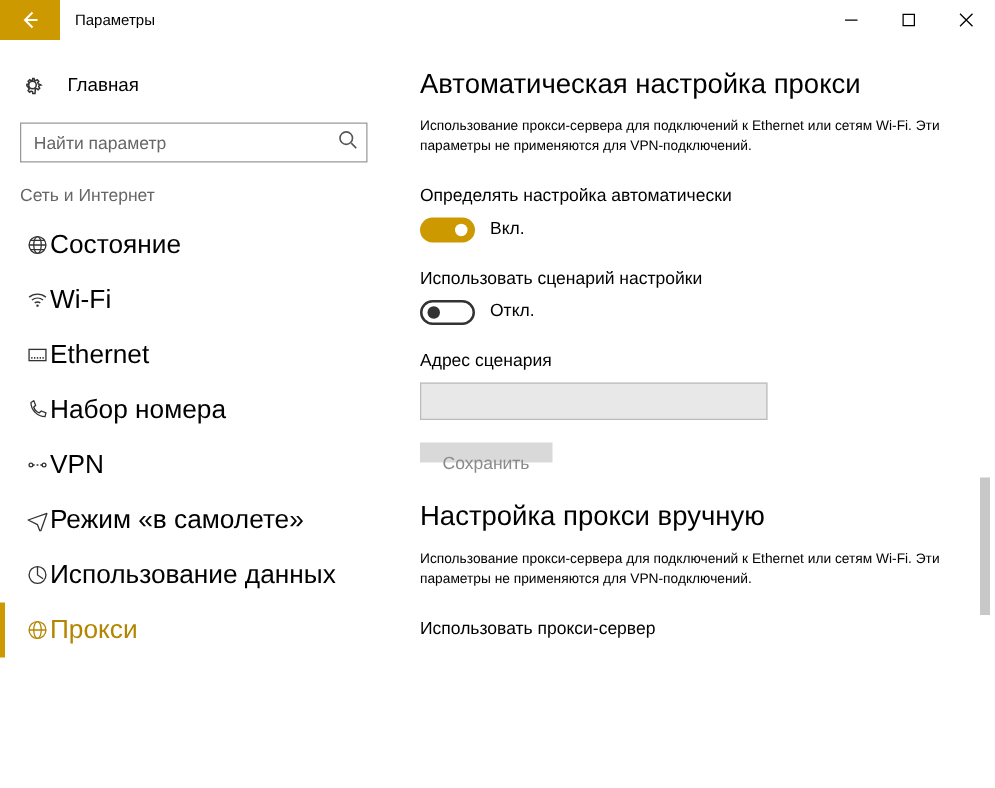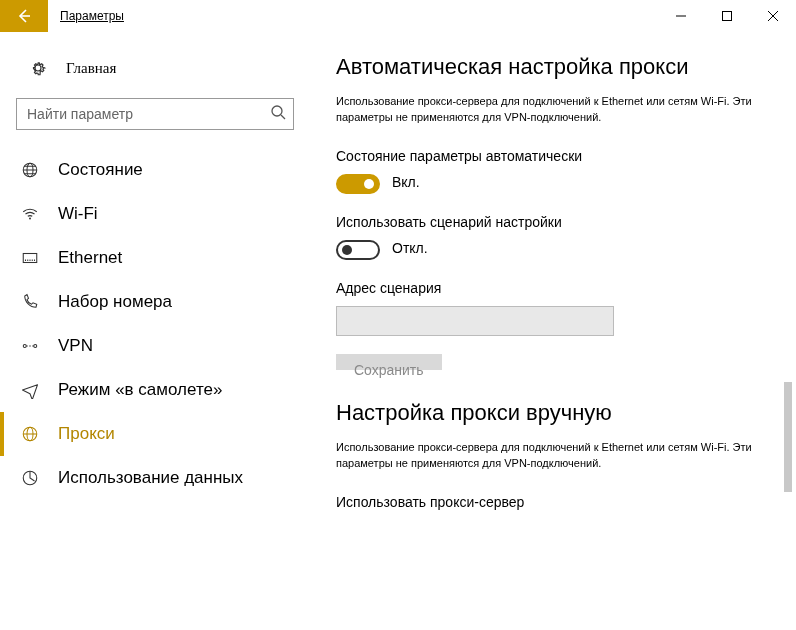--- a/index.html
+++ b/index.html
@@ -1,34 +1,34 @@
 <!DOCTYPE html>
 <html><head>
 <meta charset="utf-8">
 <style>
   * { box-sizing: border-box; margin: 0; padding: 0; }
   html, body { width: 796px; height: 630px; font-family: "Segoe UI", Tahoma, sans-serif; background: #fff; color: #000; overflow: hidden; }
   .titlebar { height: 32px; display: flex; align-items: stretch; background: #fff; }
   .back-btn { width: 48px; background: #cc9a00; display: flex; align-items: center; justify-content: center; color: #fff; }
-  .title { flex: 0 0 auto; display: flex; align-items: center; padding-left: 12px; font-size: 12px; text-decoration: underline; }
+  .title { flex: 0 0 auto; display: flex; align-items: center; padding-left: 12px; font-size: 12px; }
   .win-controls { margin-left: auto; display: flex; }
   .win-btn { width: 46px; display: flex; align-items: center; justify-content: center; }
   .win-btn svg { display: block; }
 
   .body { display: flex; height: calc(630px - 32px); }
   .sidebar { width: 310px; padding: 16px 0 0 0; }
-  .home-row { display: flex; align-items: center; height: 40px; padding-left: 28px; gap: 18px; font-family: Liberation Serif, serif; }
+  .home-row { display: flex; align-items: center; height: 40px; padding-left: 16px; gap: 18px; }
   .home-row .icon { width: 20px; display: flex; justify-content: center; }
   .home-row .label { font-size: 15px; }
   .search-wrap { margin: 10px 16px 18px 16px; position: relative; }
   .search-input { width: 100%; height: 32px; border: 1px solid #999; padding: 0 34px 0 10px; font-size: 14px; color: #666; background: #fff; font-family: inherit; }
   .search-input::placeholder { color: #666; }
   .search-icon { position: absolute; right: 8px; top: 50%; transform: translateY(-50%); color: #555; }
   .group-header { padding: 0 16px 10px 16px; font-size: 14px; color: #666; }
-  .nav-item { display: flex; align-items: center; height: 44px; padding-left: 16px; gap: 18px; font-size: 17px; cursor: default; border-left: 4px solid transparent; }
+  .nav-item { display: flex; align-items: center; height: 44px; padding-left: 16px; font-size: 21px; cursor: default; border-left: 4px solid transparent; }
   .nav-item .icon { width: 20px; display: flex; justify-content: center; color: #333; }
   .nav-item.active { color: #b38600; border-left: 4px solid #cc9a00; }
   .nav-item.active .icon { color: #b38600; }
 
   .content { flex: 1; padding: 22px 26px 0 26px; overflow: hidden; position: relative; }
   .content h1 { font-size: 22px; font-weight: 400; margin-bottom: 14px; }
   .content p.desc { font-size: 11px; line-height: 1.45; margin-bottom: 22px; max-width: 420px; }
   .setting-label { font-size: 14px; margin-bottom: 10px; }
   .toggle-row { display: flex; gap: 12px; margin-bottom: 20px; }
   .toggle { width: 44px; height: 20px; border-radius: 10px; position: relative; border: 2px solid #333; background: #fff; }
@@ -84,20 +84,21 @@
     </div>
     <div class="search-wrap">
       <input class="search-input" placeholder="Найти параметр" style="">
       <span class="search-icon">
         <svg width="16" height="16" viewBox="0 0 16 16">
             <circle cx="7" cy="7" r="5" stroke="#555" stroke-width="1.3" fill="none"></circle>
             <path d="M11 11 L15 15" stroke="#555" stroke-width="1.3"></path>
           </svg>
       </span>
     </div>
+    <div class="group-header">Сеть и Интернет</div>
 
     <div class="nav-item">
       <span class="icon">
           <svg width="18" height="18" viewBox="0 0 24 24">
             <circle cx="12" cy="12" r="9" stroke="currentColor" stroke-width="1.4" fill="none"></circle>
             <ellipse cx="12" cy="12" rx="4" ry="9" stroke="currentColor" stroke-width="1.4" fill="none"></ellipse>
             <path d="M3 12h18M4 7h16M4 17h16" stroke="currentColor" stroke-width="1.4"></path>
           </svg>
         </span>
       <span>Состояние</span>
@@ -139,46 +140,46 @@
       <span>VPN</span>
     </div>
     <div class="nav-item">
       <span class="icon">
           <svg width="18" height="18" viewBox="0 0 24 24">
             <path d="M2 12l20-7-7 20-3-8z" stroke="currentColor" stroke-width="1.4" fill="none" stroke-linejoin="round"></path>
           </svg>
         </span>
       <span>Режим «в самолете»</span>
     </div>
+    <div class="nav-item">
+      <span class="icon">
+          <svg width="18" height="18" viewBox="0 0 24 24">
+            <circle cx="12" cy="12" r="9" stroke="currentColor" stroke-width="1.4" fill="none"></circle>
+            <path d="M12 3v9l6 4" stroke="currentColor" stroke-width="1.4" fill="none"></path>
+          </svg>
+        </span>
+      <span>Использование данных</span>
+    </div>
     <div class="nav-item active">
       <span class="icon">
           <svg width="18" height="18" viewBox="0 0 24 24">
             <circle cx="12" cy="12" r="9" stroke="currentColor" stroke-width="1.4" fill="none"></circle>
             <ellipse cx="12" cy="12" rx="4" ry="9" stroke="currentColor" stroke-width="1.4" fill="none"></ellipse>
             <path d="M3 12h18" stroke="currentColor" stroke-width="1.4"></path>
           </svg>
         </span>
       <span>Прокси</span>
     </div>
-    <div class="nav-item">
-      <span class="icon">
-          <svg width="18" height="18" viewBox="0 0 24 24">
-            <circle cx="12" cy="12" r="9" stroke="currentColor" stroke-width="1.4" fill="none"></circle>
-            <path d="M12 3v9l6 4" stroke="currentColor" stroke-width="1.4" fill="none"></path>
-          </svg>
-        </span>
-      <span>Использование данных</span>
-    </div>
   </div>
 
   <div class="content">
     <h1>Автоматическая настройка прокси</h1>
     <p class="desc">Использование прокси-сервера для подключений к Ethernet или сетям Wi-Fi. Эти параметры не применяются для VPN-подключений.</p>
 
-    <div class="setting-label">Состояние параметры автоматически</div>
+    <div class="setting-label">Определять настройка автоматически</div>
     <div class="toggle-row">
       <div class="toggle on">
           <div class="knob"></div>
         </div>
       <span class="toggle-text">Вкл.</span>
     </div>
 
     <div class="setting-label">Использовать сценарий настройки</div>
     <div class="toggle-row">
       <div class="toggle off">

